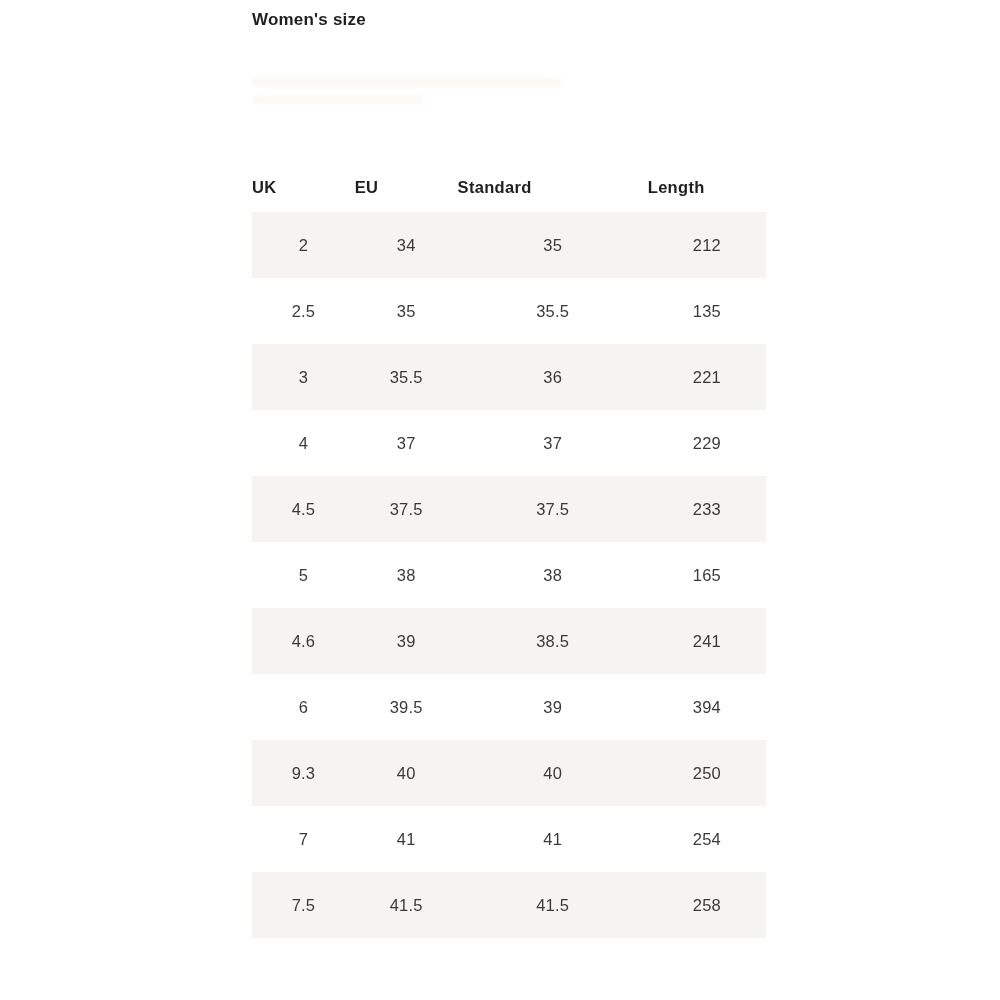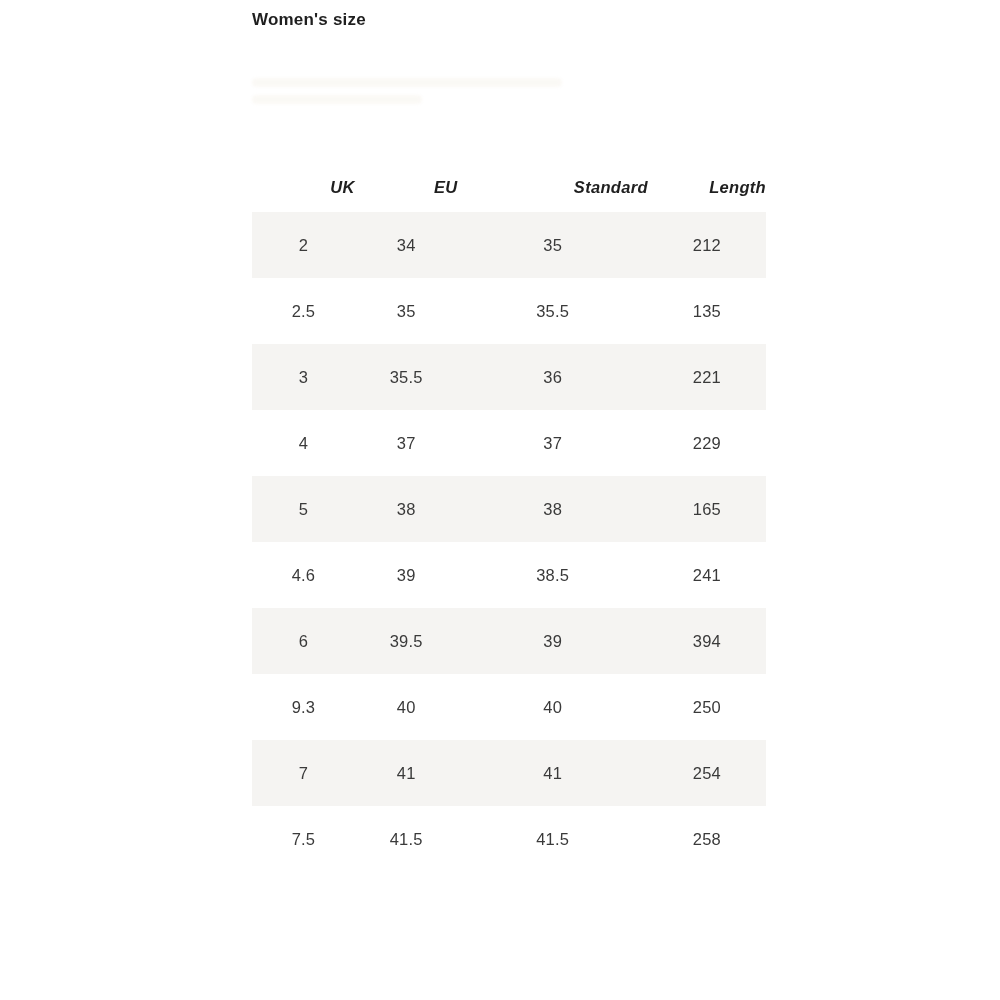--- a/index.html
+++ b/index.html
@@ -57,23 +57,22 @@
   table.size-table col.c2 { width: 20%; }
   table.size-table col.c3 { width: 37%; }
   table.size-table col.c4 { width: 23%; }
 
   table.size-table th {
     height: 50px;
     font-size: 16.5px;
     font-weight: 700;
     letter-spacing: 0.3px;
     color: var(--heading-text);
-    text-align: right;
+    text-align: left;
     vertical-align: middle;
-    font-style: italic;
   }
   table.size-table td {
     height: 66px;
     font-size: 16.5px;
     font-weight: 400;
     letter-spacing: 0.2px;
     color: var(--cell-text);
     text-align: center;
     vertical-align: middle;
   }
@@ -126,20 +125,26 @@
           <td>36</td>
           <td>221</td>
         </tr>
         <tr>
           <td>4</td>
           <td>37</td>
           <td>37</td>
           <td>229</td>
         </tr>
         <tr>
+          <td>4.5</td>
+          <td>37.5</td>
+          <td>37.5</td>
+          <td>233</td>
+        </tr>
+        <tr>
           <td>5</td>
           <td>38</td>
           <td>38</td>
           <td>165</td>
         </tr>
         <tr>
           <td>4.6</td>
           <td>39</td>
           <td>38.5</td>
           <td>241</td>

